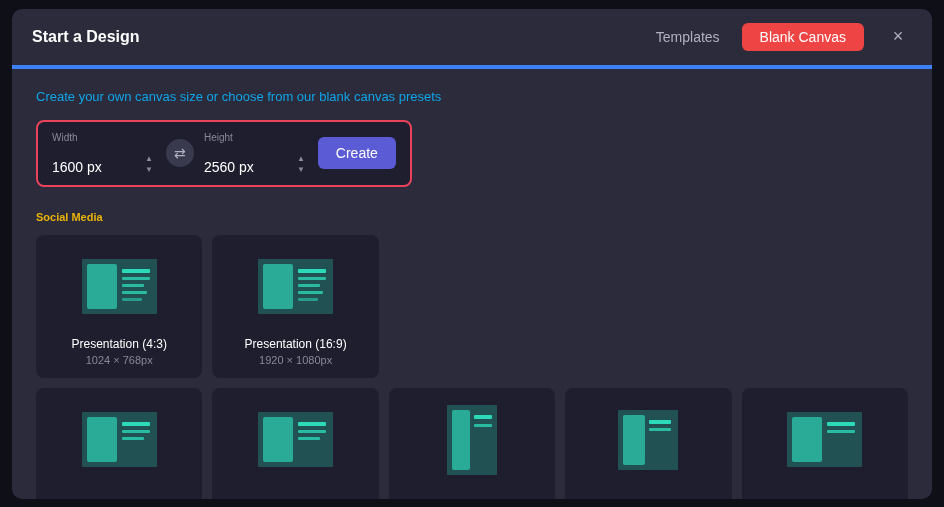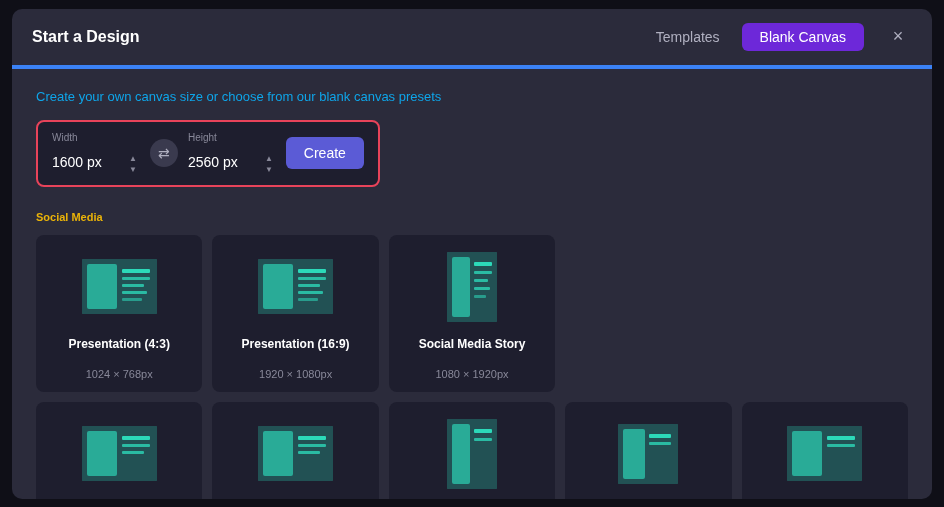--- a/index.html
+++ b/index.html
@@ -67,21 +67,21 @@
       border: none;
       font-weight: 500;
     }
 
     .tab-inactive {
       background: transparent;
       color: #b0b0c0;
     }
 
     .tab-active {
-      background: #6d28d9;
+      background: #ef4444;
       color: #ffffff;
     }
 
     .close-btn {
       width: 28px;
       height: 28px;
       background: transparent;
       border: none;
       color: #b0b0c0;
       font-size: 18px;
@@ -133,22 +133,22 @@
     }
 
     .input-label {
       font-size: 10px;
       color: #888899;
       margin-bottom: 11px;
     }
 
     .input-with-stepper {
       display: flex;
-      align-items: flex-start;
-      gap: 4px;
+      align-items: flex-end;
+      gap: 20px;
     }
 
     .dimension-input {
       background: transparent;
       border: none;
       color: #ffffff;
       font-size: 14px;
       width: 70px;
       outline: none;
     }
@@ -222,24 +222,24 @@
       width: 100%;
       height: 80px;
       display: flex;
       align-items: center;
       justify-content: center;
       margin-bottom: 10px;
     }
 
     .card-title {
       font-size: 12px;
-      font-weight: 700;
+      font-weight: 400;
       color: #ffffff;
       text-align: left;
-      margin-bottom: 17px;
+      margin-bottom: 3px;
     }
 
     .card-dims {
       font-size: 11px;
       color: #888899;
       text-align: center;
     }
 
     .preview-svg-landscape {
       width: 75px;
@@ -334,35 +334,20 @@
                 <rect x="40" y="18" width="28" height="3" rx="1" fill="#2ee8c4" opacity="0.7"></rect>
                 <rect x="40" y="25" width="22" height="3" rx="1" fill="#2ee8c4" opacity="0.7"></rect>
                 <rect x="40" y="32" width="25" height="3" rx="1" fill="#2ee8c4" opacity="0.7"></rect>
                 <rect x="40" y="39" width="20" height="3" rx="1" fill="#2ee8c4" opacity="0.5"></rect>
               </svg>
             </div>
             <span class="card-title">Presentation (16:9)</span>
             <span class="card-dims">1920 × 1080px</span>
           </div>
 
-          <div class="card">
-            <div class="card-preview">
-              <svg class="preview-svg-portrait" viewBox="0 0 50 70">
-                <rect x="0" y="0" width="50" height="70" rx="3" fill="#2ee8c4" opacity="0.25" stroke="#2ee8c4" stroke-width="1.5"></rect>
-                <rect x="5" y="5" width="18" height="60" rx="2" fill="#2ee8c4" opacity="0.6"></rect>
-                <rect x="27" y="10" width="18" height="4" rx="1" fill="#2ee8c4" opacity="0.9"></rect>
-                <rect x="27" y="19" width="18" height="3" rx="1" fill="#2ee8c4" opacity="0.7"></rect>
-                <rect x="27" y="27" width="14" height="3" rx="1" fill="#2ee8c4" opacity="0.7"></rect>
-                <rect x="27" y="35" width="16" height="3" rx="1" fill="#2ee8c4" opacity="0.7"></rect>
-                <rect x="27" y="43" width="12" height="3" rx="1" fill="#2ee8c4" opacity="0.5"></rect>
-              </svg>
-            </div>
-            <span class="card-title">Social Media Story</span>
-            <span class="card-dims">1080 × 1920px</span>
-          </div>
 
 
         </div>
       </div>
 
       <div style="margin-top: 10px;">
         <div class="grid">
           <div class="card">
             <div class="card-preview">
               <svg class="preview-svg-landscape" viewBox="0 0 75 55">

